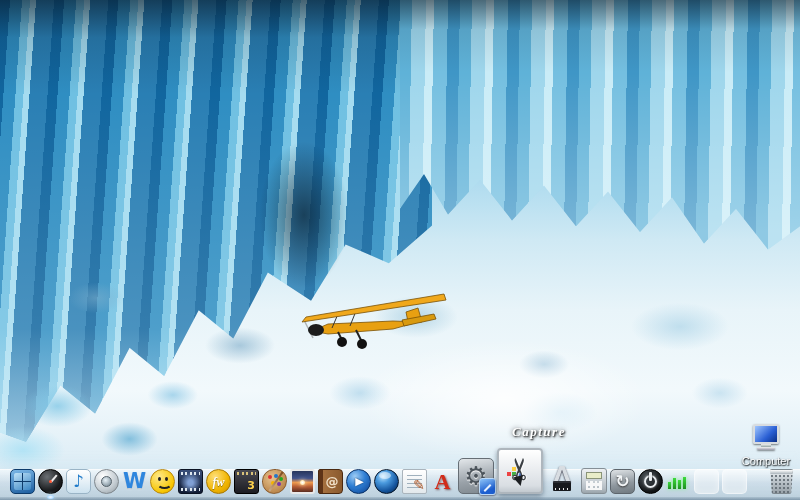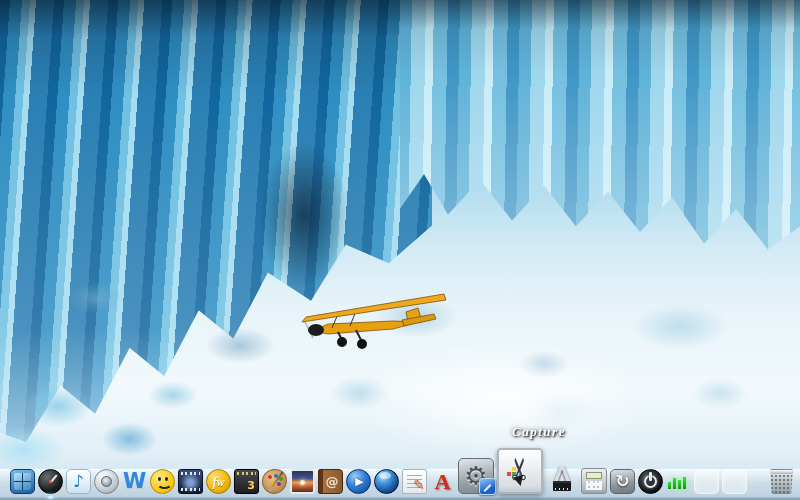--- a/index.html
+++ b/index.html
@@ -219,20 +219,28 @@
       <line x1="40" y1="30" x2="34" y2="44" stroke="#333" stroke-width="1"></line>
       <line x1="58" y1="27" x2="52" y2="42" stroke="#333" stroke-width="1"></line>
       <polygon points="4,38 8,33 146,10 148,16" fill="#f0a81c" stroke="#7a5206" stroke-width="0.8"></polygon>
       <line x1="40" y1="48" x2="44" y2="56" stroke="#222" stroke-width="2"></line>
       <line x1="58" y1="46" x2="64" y2="58" stroke="#222" stroke-width="2"></line>
       <circle cx="44" cy="58" r="5" fill="#111"></circle>
       <circle cx="64" cy="60" r="5" fill="#111"></circle>
     </svg>
   </div>
 
+  <div class="computer-icon-wrap">
+    <div class="monitor">
+      <div class="monitor-screen"></div>
+      <div class="monitor-stand"></div>
+      <div class="monitor-base"></div>
+    </div>
+    <div class="computer-label">Computer</div>
+  </div>
 
   <div class="dock-shelf"></div>
   <div class="dock-items">
       <div class="di screens-icon"></div>
       <div class="di clock-dial-icon">
         <span class="run-dot"></span>
       </div>
       <div class="di music-note-icon">
         <span class="glyph">♪</span>
       </div>

